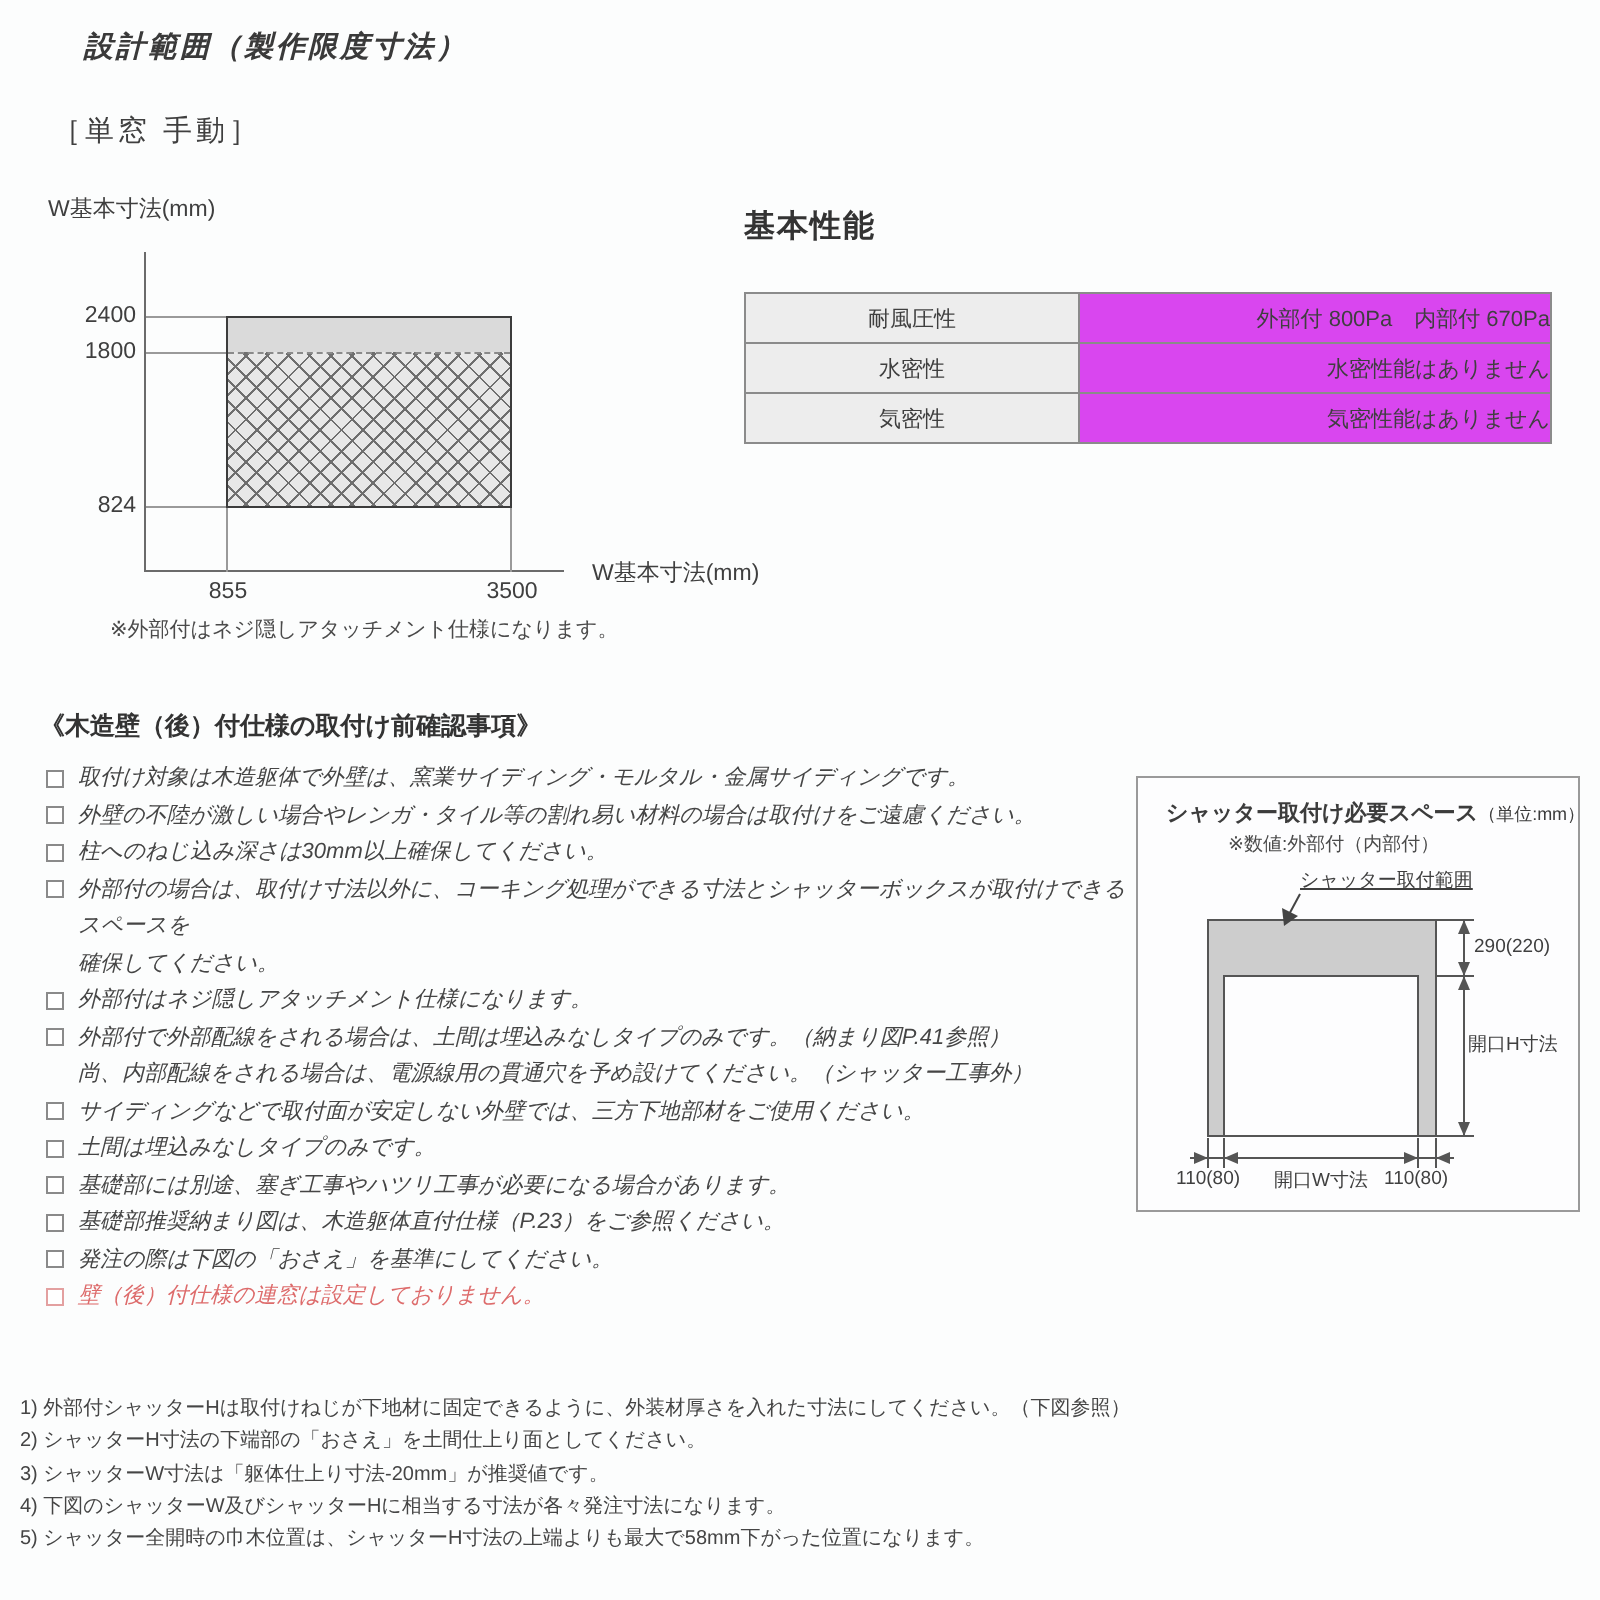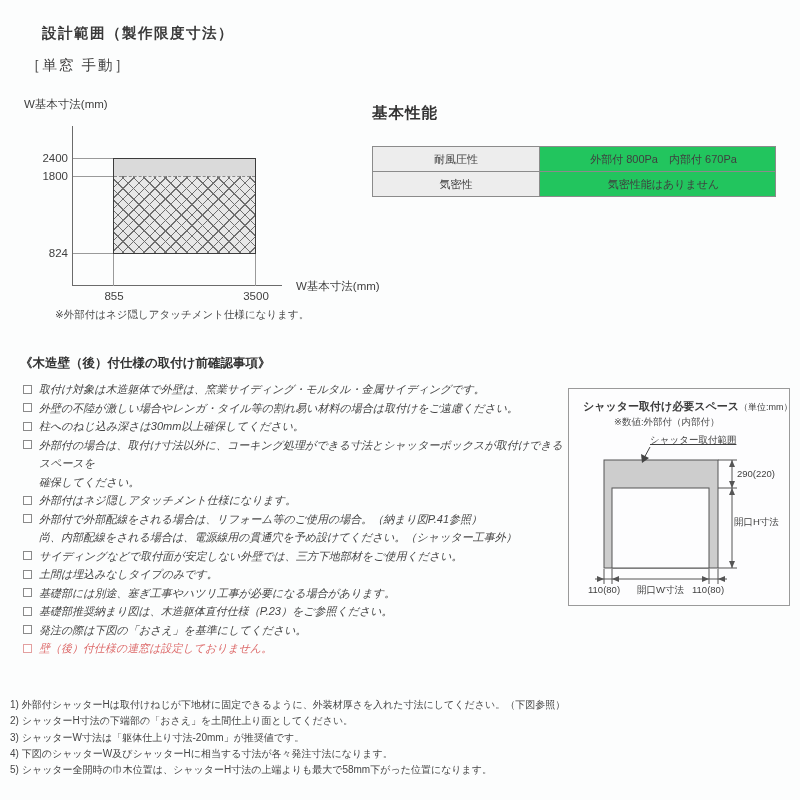--- a/index.html
+++ b/index.html
@@ -35,21 +35,21 @@
   }
   .ytick { font-size:11.5px; width:38px; text-align:right; color:#3f3f3f; }
   .xtick { font-size:11.5px; text-align:center; color:#3f3f3f; }
   .chart-note { font-size:10.5px; color:#4a4a4a; }
 
   
   .perf-heading { font-size:15.5px; font-weight:bold; color:#333; letter-spacing:1px; }
   .perf-table { border-collapse:collapse; width:404px; table-layout:fixed; }
   .perf-table th, .perf-table td { border:1px solid #8b8b8b; height:25px; font-size:11px; }
   .perf-table th { background:#ededed; width:167px; text-align:center; font-weight:normal; color:#3f3f3f; }
-  .perf-table td { background:#22c55e; text-align:center; padding-left:12px; color:#3f3f3f; }
+  .perf-table td { background:#d946ef; text-align:right; padding-left:12px; color:#3f3f3f; }
 
   
   .check-heading { font-size:12.5px; font-weight:bold; color:#333; }
   .checklist { font-size:11px; line-height:18.5px; color:#454545;font-style:italic; }
   .check-item { position:relative; padding-left:16px; white-space:pre-line; }
   .check-item .cb { position:absolute; left:0; top:4.5px; width:9px; height:9px; border:1px solid #8a8a8a; background:#fff; }
   .check-item.red { color:#dd6b6b; }
   .check-item.red .cb { border-color:#e3a0a0; }
 
   
@@ -63,21 +63,21 @@
 
   
   .notes { font-size:10px; line-height:16.3px; color:#454545; }
   .note-line { white-space:nowrap; }
 </style>
 </head>
 <body>
 
 <div style="position:absolute;left:0;top:0;width:800px;height:800px;">
 
-  <div class="abs title" style="left:42px;top:24px;">設計範囲（製作限度寸法）</div>
+  <div class="abs title" style="left:42px;top:14px;font-style:italic;">設計範囲（製作限度寸法）</div>
   <div class="abs subtitle" style="left:26px;top:56px;">［単窓 手動］</div>
 
   <div>
     <div class="abs axis-label" style="left:24px;top:97px;">W基本寸法(mm)</div>
 
     <div class="abs vline" style="left:72px;top:126px;height:160px;"></div>
     <div class="abs hline" style="left:72px;top:285px;width:210px;"></div>
 
     <div class="abs thin-h" style="left:73px;top:158px;width:40px;"></div>
     <div class="abs thin-h" style="left:73px;top:176px;width:40px;"></div>
@@ -101,35 +101,39 @@
   </div>
 
   <div class="abs perf-heading" style="left:372px;top:103px;">基本性能</div>
   <table class="abs perf-table" style="left:372px;top:146px;">
     <tbody>
       <tr>
         <th>耐風圧性</th>
         <td>外部付 800Pa　内部付 670Pa</td>
       </tr>
       <tr>
+        <th>水密性</th>
+        <td>水密性能はありません</td>
+      </tr>
+      <tr>
         <th>気密性</th>
         <td>気密性能はありません</td>
       </tr>
     </tbody>
   </table>
 
   <div class="abs check-heading" style="left:20px;top:355px;">《木造壁（後）付仕様の取付け前確認事項》</div>
   <div class="abs checklist" style="left:23px;top:380px;width:548px;">
     <div class="check-item"><span class="cb"></span><span>取付け対象は木造躯体で外壁は、窯業サイディング・モルタル・金属サイディングです。</span></div>
     <div class="check-item"><span class="cb"></span><span>外壁の不陸が激しい場合やレンガ・タイル等の割れ易い材料の場合は取付けをご遠慮ください。</span></div>
     <div class="check-item"><span class="cb"></span><span>柱へのねじ込み深さは30mm以上確保してください。</span></div>
     <div class="check-item"><span class="cb"></span><span>外部付の場合は、取付け寸法以外に、コーキング処理ができる寸法とシャッターボックスが取付けできるスペースを
 確保してください。</span></div>
     <div class="check-item"><span class="cb"></span><span>外部付はネジ隠しアタッチメント仕様になります。</span></div>
-    <div class="check-item"><span class="cb"></span><span>外部付で外部配線をされる場合は、リフォーム等のご使用の場合。（納まり図P.41参照）
+    <div class="check-item"><span class="cb"></span><span>外部付で外部配線をされる場合は、土間は埋込みなしタイプのみです。（納まり図P.41参照）
 尚、内部配線をされる場合は、電源線用の貫通穴を予め設けてください。（シャッター工事外）</span></div>
     <div class="check-item"><span class="cb"></span><span>サイディングなどで取付面が安定しない外壁では、三方下地部材をご使用ください。</span></div>
     <div class="check-item"><span class="cb"></span><span>土間は埋込みなしタイプのみです。</span></div>
     <div class="check-item"><span class="cb"></span><span>基礎部には別途、塞ぎ工事やハツリ工事が必要になる場合があります。</span></div>
     <div class="check-item"><span class="cb"></span><span>基礎部推奨納まり図は、木造躯体直付仕様（P.23）をご参照ください。</span></div>
     <div class="check-item"><span class="cb"></span><span>発注の際は下図の「おさえ」を基準にしてください。</span></div>
     <div class="check-item red"><span class="cb"></span><span>壁（後）付仕様の連窓は設定しておりません。</span></div>
   </div>
 
   <div class="abs diagram-box" style="left:568px;top:388px;">

